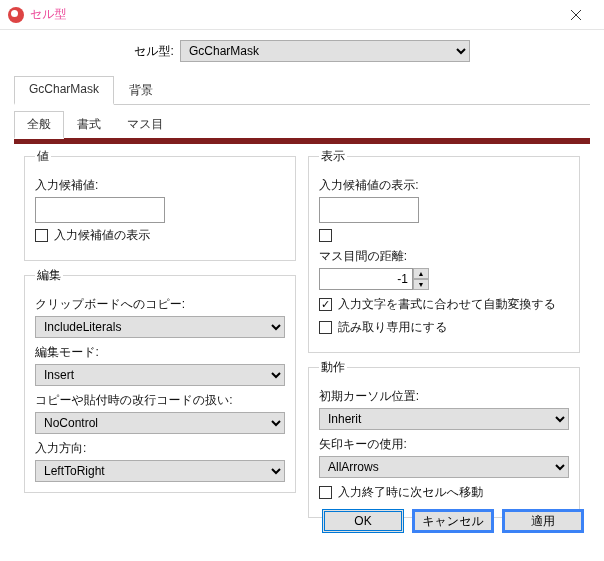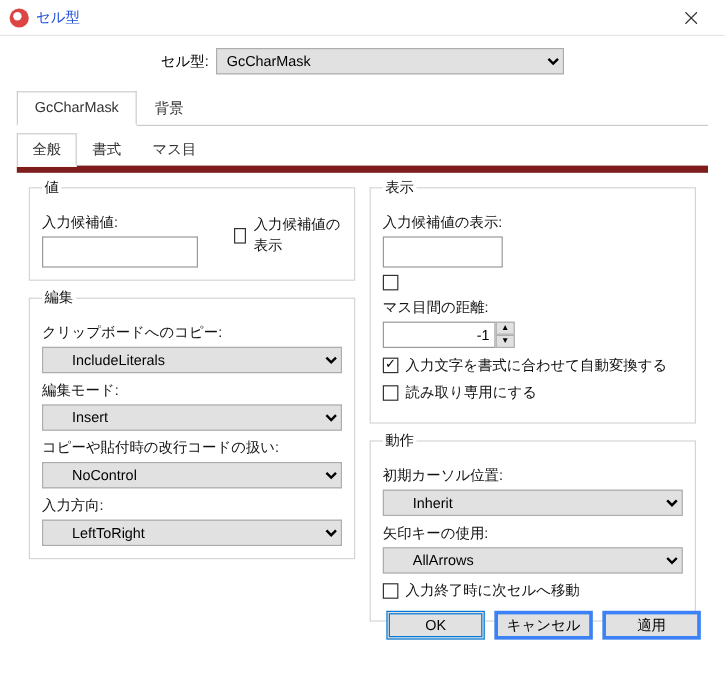--- a/index.html
+++ b/index.html
@@ -1,21 +1,21 @@
 <!DOCTYPE html>
 <html><head>
 <meta charset="utf-8">
 <style>
 * { box-sizing: border-box; margin: 0; padding: 0; font-family: "Meiryo UI", "MS UI Gothic", sans-serif; font-size: 12px; }
 body { background: #fff; width: 604px; height: 561px; overflow: hidden; }
 
 .titlebar { height: 30px; display: flex; align-items: center; padding: 0 8px; border-bottom: 1px solid #e5e5e5; background: #fff; }
 .titlebar .icon { width: 16px; height: 16px; border-radius: 50%; background: #d44; margin-right: 6px; position: relative; }
 .titlebar .icon::after { content: ""; position: absolute; top: 3px; left: 3px; width: 7px; height: 7px; border-radius: 50%; background: #fff; }
-.titlebar .title { flex: 1; color: #1d4ed8; }
+.titlebar .title { flex: 1; color: #ec4899; }
 .titlebar .close { width: 40px; height: 30px; display: flex; align-items: center; justify-content: center; color: #555; }
 .titlebar .close svg { width: 10px; height: 10px; stroke: #333; stroke-width: 1; }
 
 .top-row { display: flex; align-items: center; justify-content: center; padding: 10px 0 14px; gap: 6px; }
 .top-row label { color: #000000; }
 .top-row select { width: 290px; height: 22px; border: 1px solid #adadad; background: #e1e1e1; padding: 0 4px; }
 
 .tabs-outer { margin: 0 14px; border-bottom: 1px solid #ccc; display: flex; }
 .tab-o { padding: 5px 14px; border: 1px solid transparent; border-bottom: none; color: #333; cursor: default; }
 .tab-o.active { border-color: #ccc; border-bottom: 2px solid #fff; background: #fff; margin-bottom: -1px; }
@@ -25,21 +25,21 @@
 .tab-i.active { border-color: #ccc; border-bottom: 2px solid #fff; background: #fff; margin-bottom: -1px; }
 
 .content { display: flex; padding: 4px 24px 0; gap: 12px; }
 .col { flex: 1; }
 
 fieldset { border: 1px solid #d5d5d5; margin-bottom: 6px; padding: 6px 10px 10px; position: relative; }
 fieldset legend { padding: 0 2px; color: #111; font-size: 12px; background: #fff; }
 
 .field-label { margin: 6px 0 3px; color: #111; }
 .text-input { width: 130px; height: 26px; border: 1px solid #999; padding: 0 4px; background: #fff; }
-.combo { width: 100%; height: 22px; border: 1px solid #adadad; background: #e1e1e1; padding: 0 20px; }
+.combo { width: 100%; height: 22px; border: 1px solid #adadad; background: #e1e1e1; padding: 0 4px; }
 
 .chk-row { display: flex; align-items: center; gap: 6px; margin: 6px 0; color: #111; }
 .chk { width: 13px; height: 13px; border: 1px solid #333; background: #fff; display: inline-flex; align-items: center; justify-content: center; }
 .chk.checked::after { content: "✓"; font-size: 11px; line-height: 1; color: #000; }
 
 .spin { display: flex; align-items: center; }
 .spin input { width: 94px; height: 22px; border: 1px solid #999; text-align: right; padding: 0 4px; }
 .spin .btns { display: flex; flex-direction: column; }
 .spin .btns div { width: 16px; height: 11px; border: 1px solid #adadad; background: #e1e1e1; font-size: 7px; display: flex; align-items: center; justify-content: center; }
 
@@ -77,21 +77,21 @@
   <div class="tab-i active">全般</div>
   <div class="tab-i">書式</div>
   <div class="tab-i">マス目</div>
 </div>
 
 <div class="content">
   <div class="col">
 
     <fieldset>
       <legend>値</legend>
-      <div style="display:flex;gap:30px;align-items:center;">
+      <div style="display:flex;align-items:flex-start;flex-direction:column;">
         <div>
           <div class="field-label">入力候補値:</div>
           <input class="text-input" style="">
         </div>
         <div class="chk-row" style="margin-top:4px;">
           <span class="chk"></span>
           <span>入力候補値の表示</span>
         </div>
       </div>
     </fieldset>

